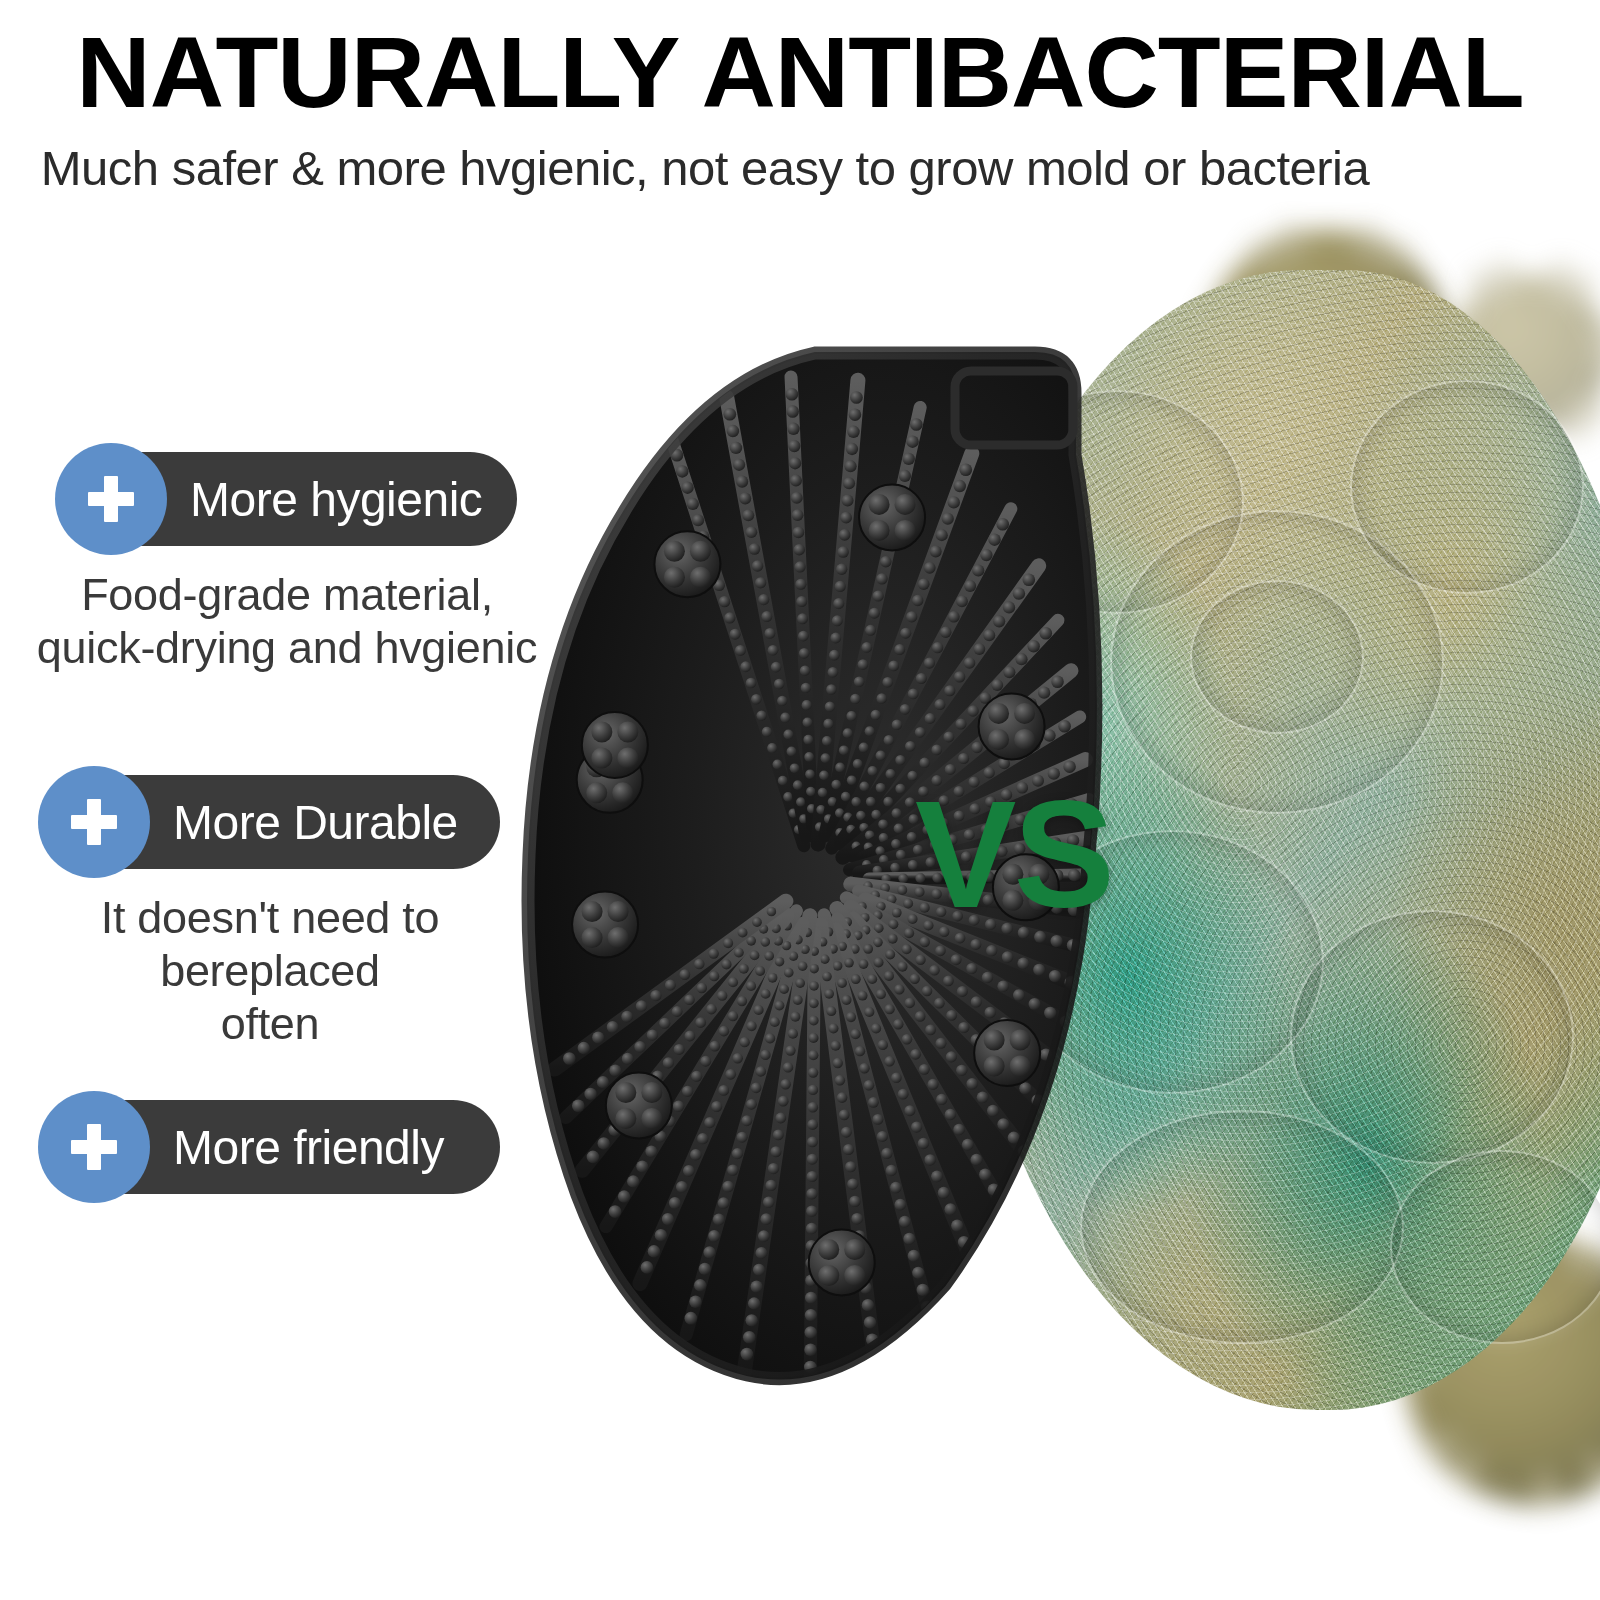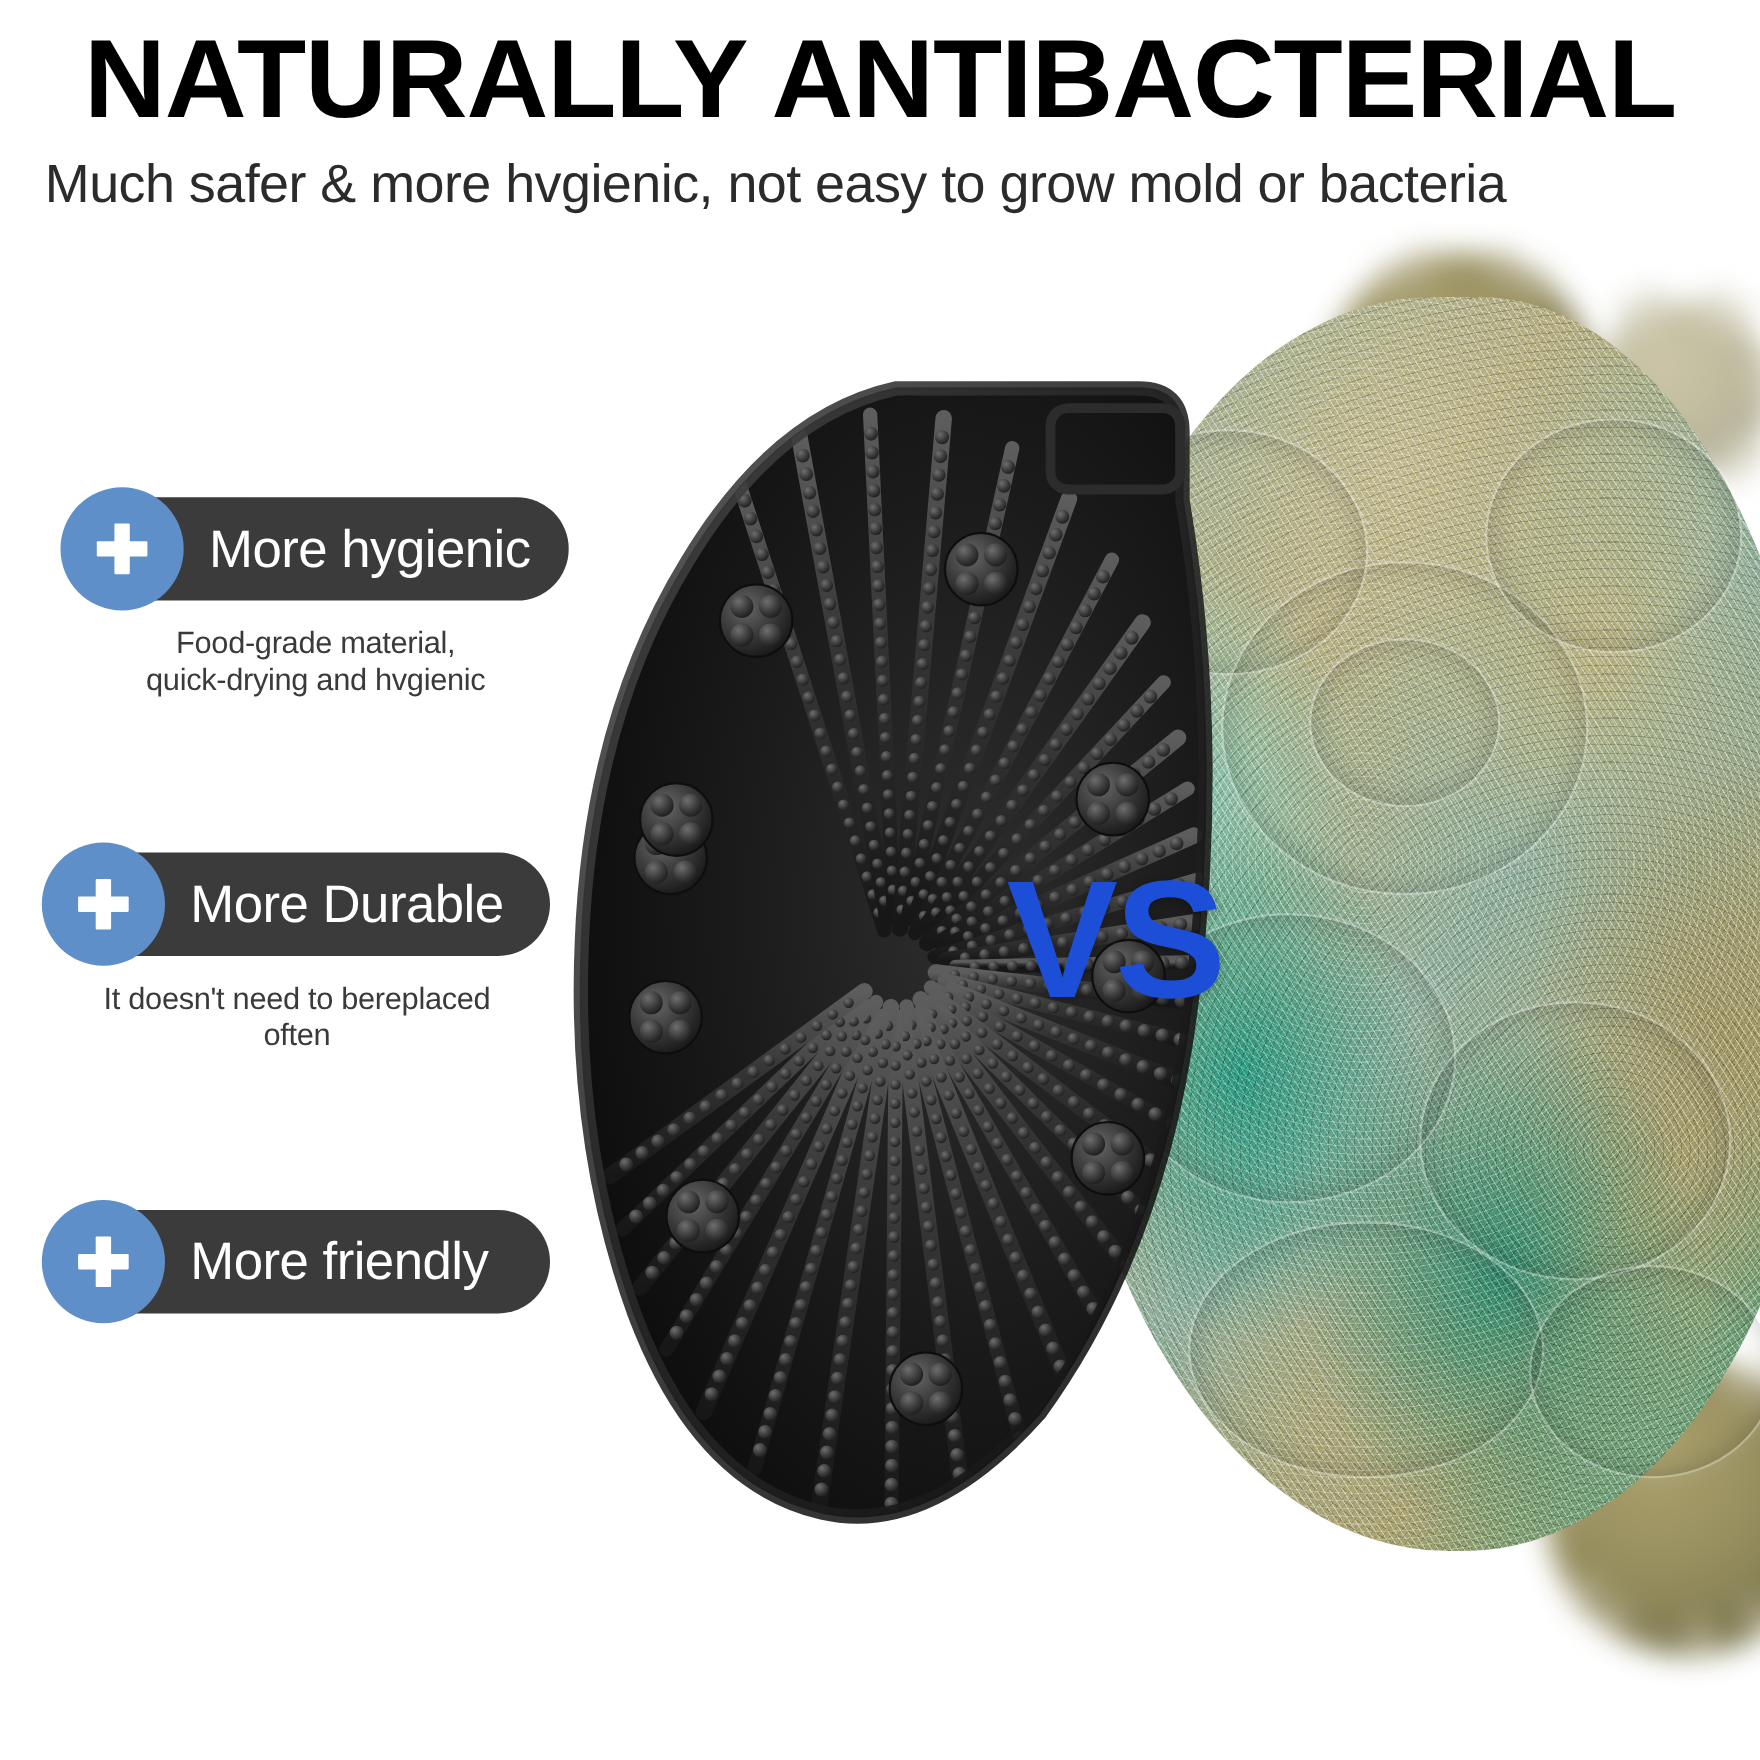--- a/index.html
+++ b/index.html
@@ -65,21 +65,21 @@
     color:#ffffff;
     font-size:48px;
     font-weight:300;
     letter-spacing:-0.5px;
     white-space:nowrap;
   }
   .caption{
     margin-top:22px;
     width:540px;
     text-align:center;
-    font-size:28px;
+    font-size:45px;
     font-weight:300;
     color:#3a3a3a;
     line-height:1.18;
     letter-spacing:-0.3px;
   }
   .caption span{display:block;}
 
   
   .photo{
     position:absolute;
@@ -145,21 +145,21 @@
 
   
   .scrubber{position:absolute;}
 
   
   .vs{
     position:absolute;
     left:915px;top:778px;
     font-size:152px;
     font-weight:700;
-    color:#1d4ed8;
+    color:#15803d;
     letter-spacing:-3px;
     line-height:1;
     text-shadow:0 2px 10px rgba(0,0,0,.28);
     user-select:none;
   }
 </style>
 </head>
 <body>
 
 <div class="stage">

